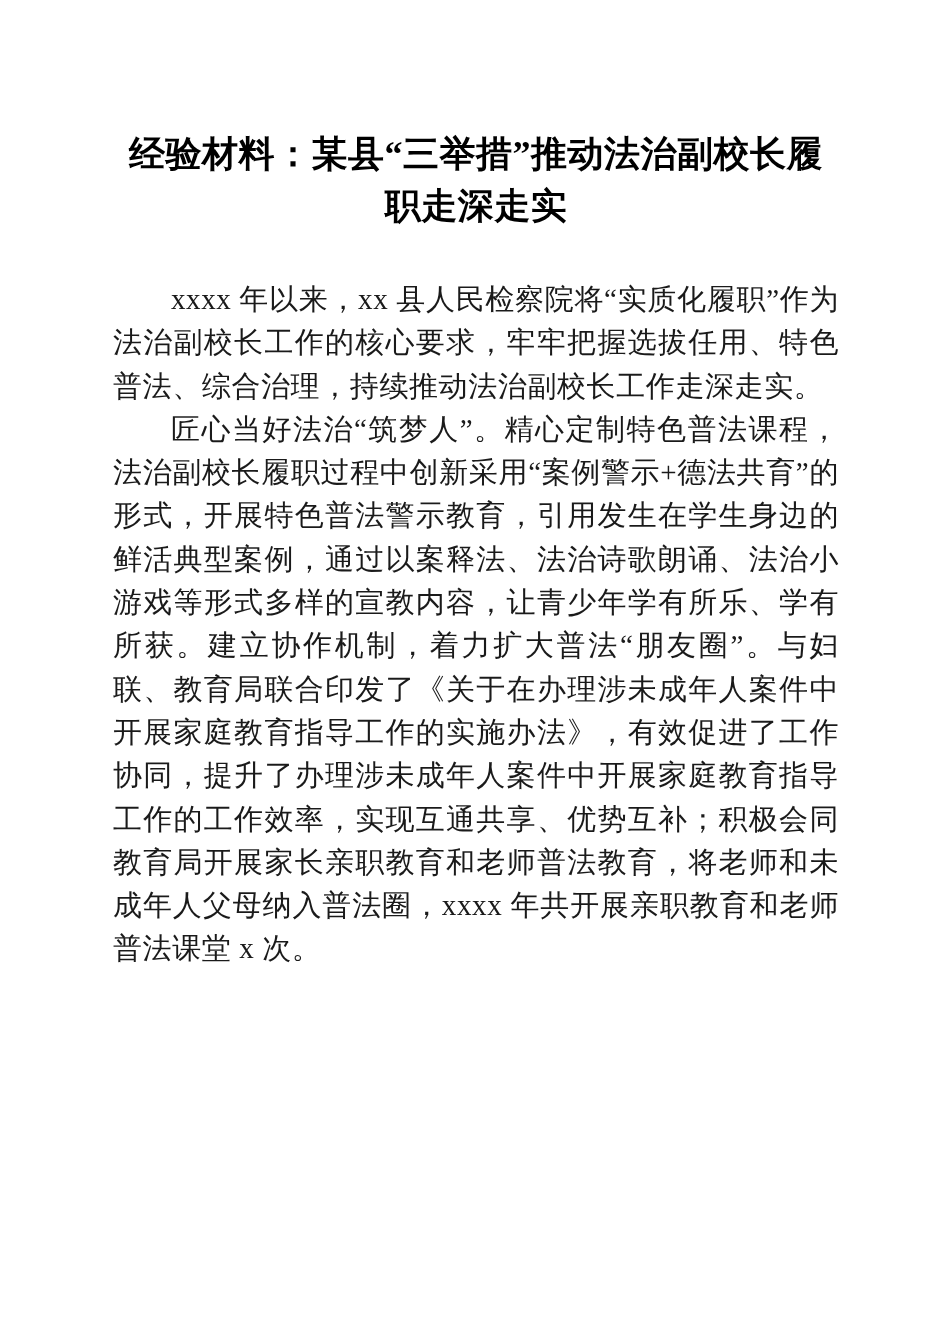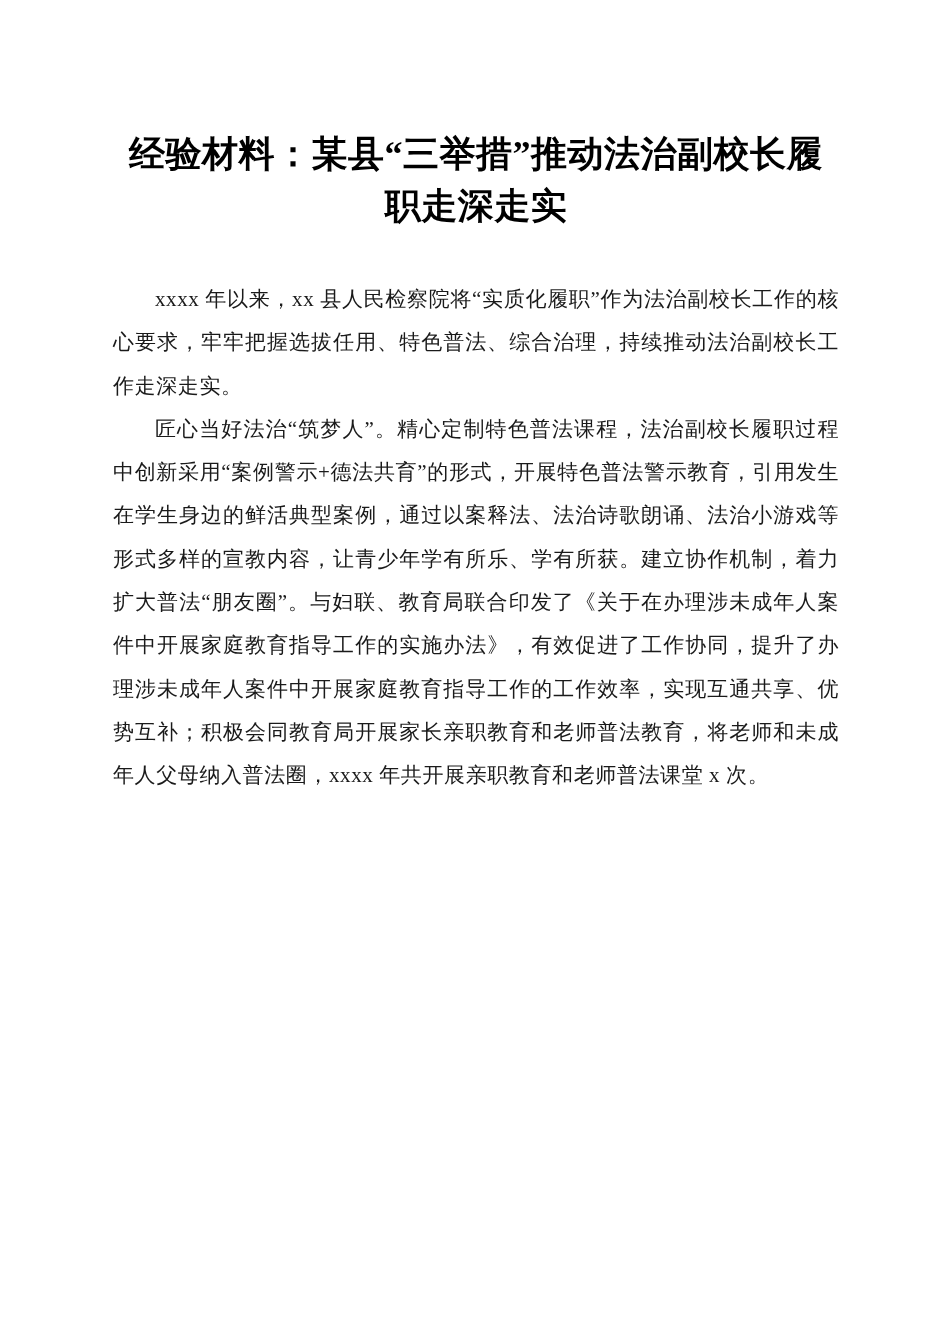--- a/index.html
+++ b/index.html
@@ -37,21 +37,21 @@
     letter-spacing: 0.5px;
     text-align-last: center;
   }
 
   .body-block {
     margin-top: 46px;
   }
 
   .para {
     font-family: "Liberation Serif", "DejaVu Serif", serif;
-    font-size: 21px;
+    font-size: 29px;
     line-height: 43.3px;
     color: #1a1a1a;
     margin: 0;
     text-align: justify;
     text-justify: inter-ideograph;
     text-indent: 2em;
     letter-spacing: 0.6px;
     word-break: break-all;
   }
 

